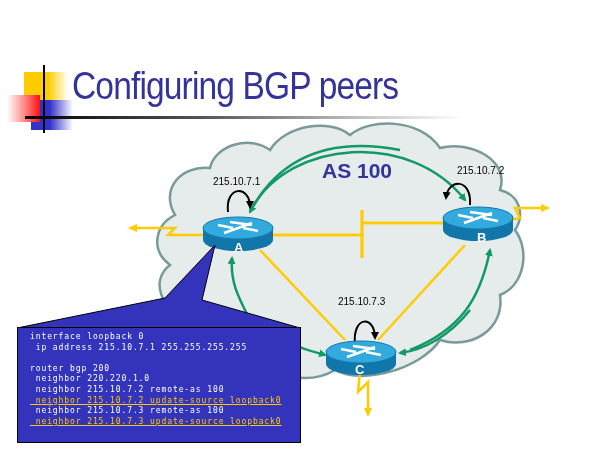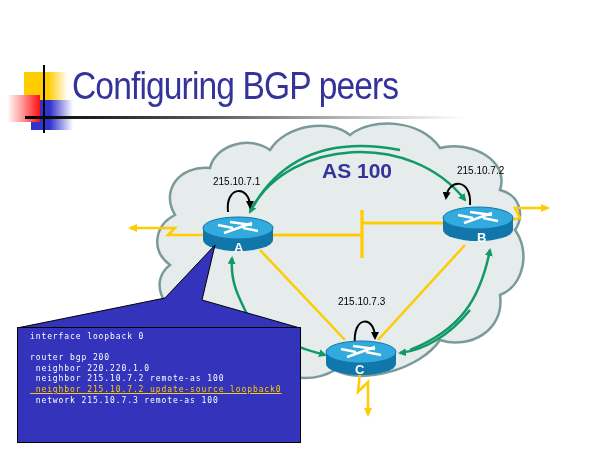--- a/index.html
+++ b/index.html
@@ -105,19 +105,21 @@
     <ellipse cx="0" cy="0" rx="35" ry="11" fill="#33aadd" stroke="#1177aa"></ellipse>
     <path d="M-20,-3 L-5,0 M20,3 L5,0 M-14,5 L14,-5 M-8,-6 L14,-3" stroke="#fff" stroke-width="2.5" fill="none"></path>
     <text class="router-letter" x="-6" y="22">C</text>
   </g>
 
   <polygon points="215,245 202,300 300,328 17,328 165,298" fill="#3333bb" stroke="#000" stroke-width="1"></polygon>
 </svg>
 
 <div class="codebox" id="codebox">
     <div class="code-line">interface loopback 0</div>
+    <div class="code-line"> ip address 215.10.7.1 255.255.255.255</div>
     <div class="code-line"></div>
     <div class="code-line">router bgp 200</div>
     <div class="code-line"> neighbor 220.220.1.0</div>
     <div class="code-line"> neighbor 215.10.7.2 remote-as 100</div>
     <div class="code-line hl"> neighbor 215.10.7.2 update-source loopback0</div>
-    <div class="code-line"> network 215.10.7.3 remote-as 100</div>
+    <div class="code-line"> neighbor 215.10.7.3 remote-as 100</div>
+    <div class="code-line hl"> neighbor 215.10.7.3 update-source loopback0</div>
   </div>
 
 </body></html>

